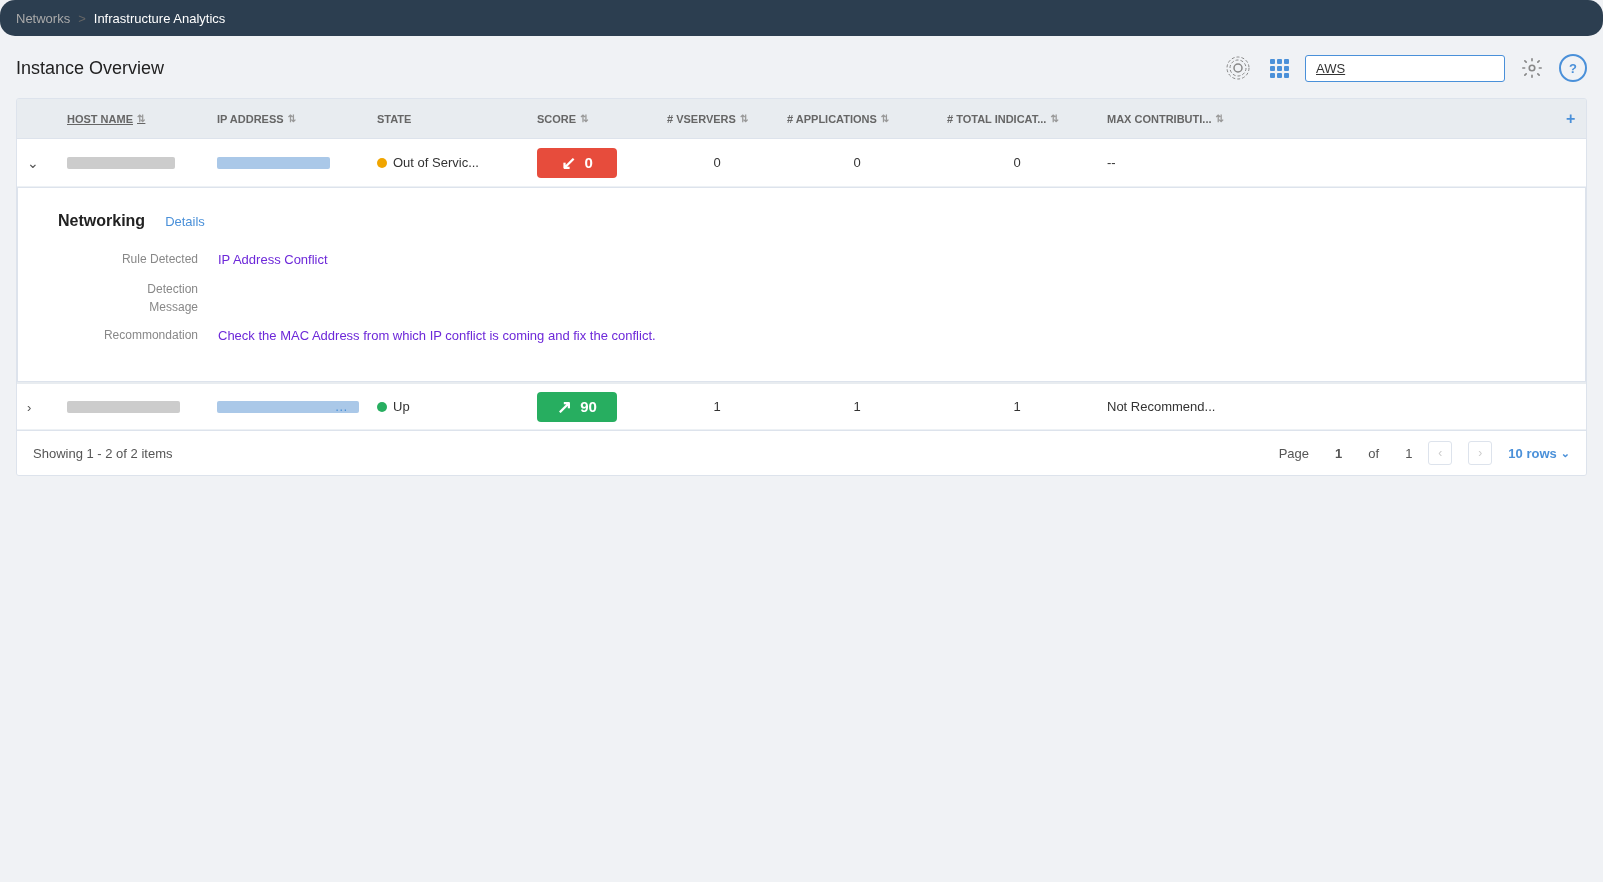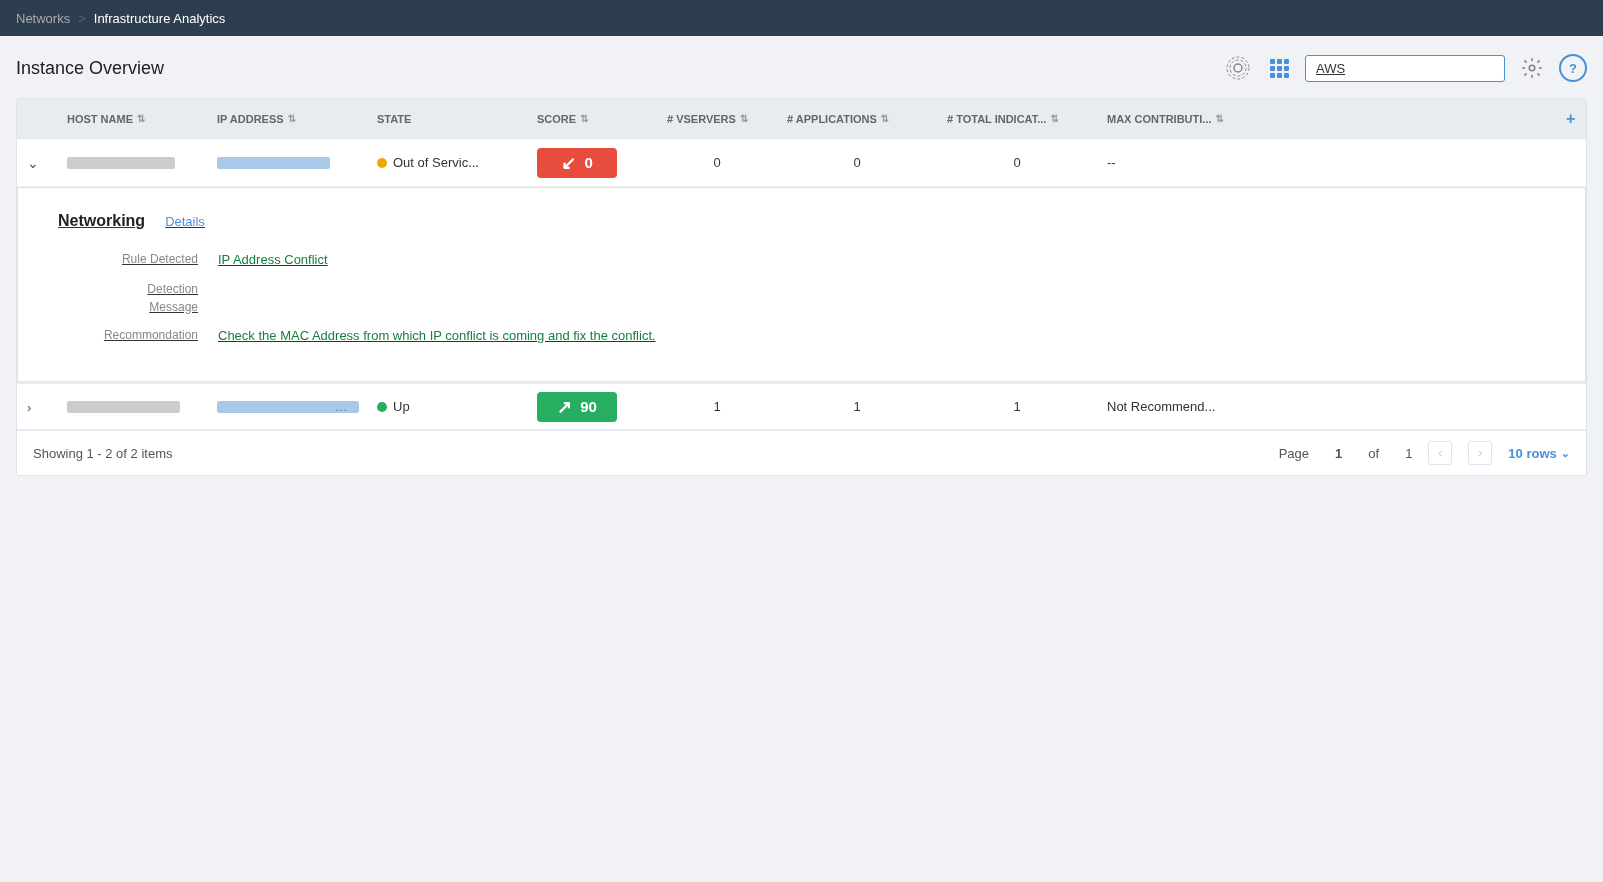--- a/index.html
+++ b/index.html
@@ -7,20 +7,21 @@
 
     .topbar {
       background: #2c3e50;
       color: #ccc;
       height: 36px;
       display: flex;
       align-items: center;
       padding: 8px 16px;
       gap: 8px;
       font-size: 13px;
+      border-radius: 15px;
     }
     .topbar .breadcrumb-active { color: #fff; font-weight: 500; }
 
     .page-container {
       padding: 16px;
       background: #f0f2f5;
       min-height: calc(100vh - 36px);
     }
 
     .page-header {
@@ -86,21 +87,21 @@
       display: flex;
       align-items: center;
       gap: 4px;
       padding: 0 10px;
       white-space: nowrap;
       overflow: hidden;
       text-overflow: ellipsis;
     }
     .th .sort-icon { color: #999; font-size: 10px; }
     .th-expand { width: 40px; flex-shrink: 0; }
-    .th-hostname { width: 150px; flex-shrink: 0; }
+    .th-hostname { width: 150px; flex-shrink: 0; text-decoration: underline; }
     .th-ip { width: 160px; flex-shrink: 0; }
     .th-state { width: 160px; flex-shrink: 0; }
     .th-score { width: 130px; flex-shrink: 0; }
     .th-vservers { width: 120px; flex-shrink: 0; }
     .th-apps { width: 160px; flex-shrink: 0; }
     .th-total-ind { width: 160px; flex-shrink: 0; align-items: center; }
     .th-max-contrib { flex: 1; }
     .th-plus { width: 30px; flex-shrink: 0; color: #4a90d9; font-size: 16px; cursor: pointer; }
 
     .table-data-row {
@@ -179,21 +180,20 @@
       font-size: 16px;
     }
 
     
     .expanded-panel {
       background: #fff;
       border: 1px solid #dde3ec;
       border-top: 1px solid #dde3ec;
       margin: 0;
       padding: 24px 40px 36px 40px;
-      text-decoration: underline;
     }
 
     .panel-header {
       display: flex;
       align-items: center;
       gap: 20px;
       margin-bottom: 20px;
     }
     .panel-title {
       font-size: 16px;
@@ -218,21 +218,21 @@
     }
     .field-label {
       color: #888;
       font-size: 12px;
       min-width: 160px;
       text-align: right;
       padding-right: 20px;
       line-height: 1.5;
     }
     .field-value {
-      color: #15803d;
+      color: #6d28d9;
       font-size: 13px;
       line-height: 1.5;
       max-width: 500px;
     }
 
     
     .table-row-second {
       background: #fff;
       border-top: 2px solid #f0f2f5;
     }

